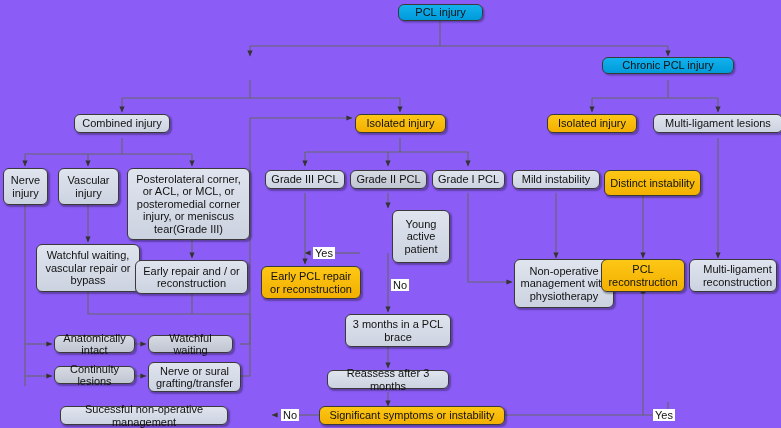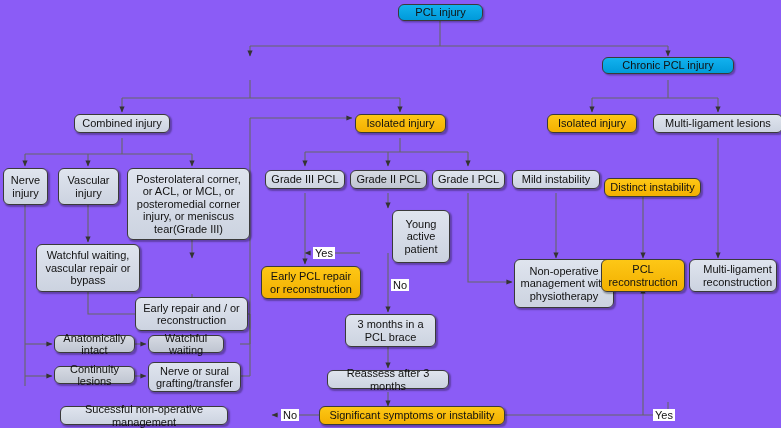--- a/index.html
+++ b/index.html
@@ -201,29 +201,29 @@
   </div>
 
   <div class="node gray" style="left:432px; top:170px; width:73px; height:19px;">
     <span>Grade I PCL</span>
   </div>
 
   <div class="node gray" style="left:512px; top:170px; width:88px; height:19px;">
     <span>Mild instability</span>
   </div>
 
-  <div class="node orange" style="left:604px; top:178px; width:97px; height:19px;">
+  <div class="node orange" style="left:604px; top:170px; width:97px; height:26px;">
     <span>Distinct instability</span>
   </div>
 
   <div class="node gray" style="left:36px; top:244px; width:104px; height:48px;">
     <span>Watchful waiting, vascular repair or bypass</span>
   </div>
 
-  <div class="node gray" style="left:135px; top:260px; width:113px; height:34px;margin-top:37px;">
+  <div class="node gray" style="left:135px; top:260px; width:113px; height:34px;">
     <span>Early repair and / or reconstruction</span>
   </div>
 
   <div class="node gray" style="left:359px; top:210px; width:58px; height:53px;margin-left:33px;">
     <span>Young active patient</span>
   </div>
 
   <div class="node orange" style="left:261px; top:266px; width:100px; height:33px;">
     <span>Early PCL repair or reconstruction</span>
   </div>
@@ -237,33 +237,33 @@
   </div>
 
   <div class="node gray" style="left:689px; top:259px; width:88px; height:33px;padding-left:12px;">
     <span>Multi-ligament reconstruction</span>
   </div>
 
   <div class="node graydark" style="left:54px; top:335px; width:81px; height:18px;">
     <span>Anatomically intact</span>
   </div>
 
-  <div class="node graydark" style="left:148px; top:335px; width:76px; height:18px;">
+  <div class="node graydark" style="left:148px; top:335px; width:85px; height:18px;">
     <span>Watchful waiting</span>
   </div>
 
   <div class="node graydark" style="left:54px; top:366px; width:81px; height:18px;">
     <span>Continuity lesions</span>
   </div>
 
   <div class="node gray" style="left:148px; top:362px; width:93px; height:30px;">
     <span>Nerve or sural grafting/transfer</span>
   </div>
 
-  <div class="node gray" style="left:345px; top:314px; width:91px; height:33px;">
+  <div class="node gray" style="left:345px; top:314px; width:106px; height:33px;">
     <span>3 months in a PCL brace</span>
   </div>
 
   <div class="node gray" style="left:327px; top:370px; width:122px; height:19px;">
     <span>Reassess after 3 months</span>
   </div>
 
   <div class="node gray" style="left:60px; top:406px; width:168px; height:19px;">
     <span>Sucessful non-operative management</span>
   </div>

